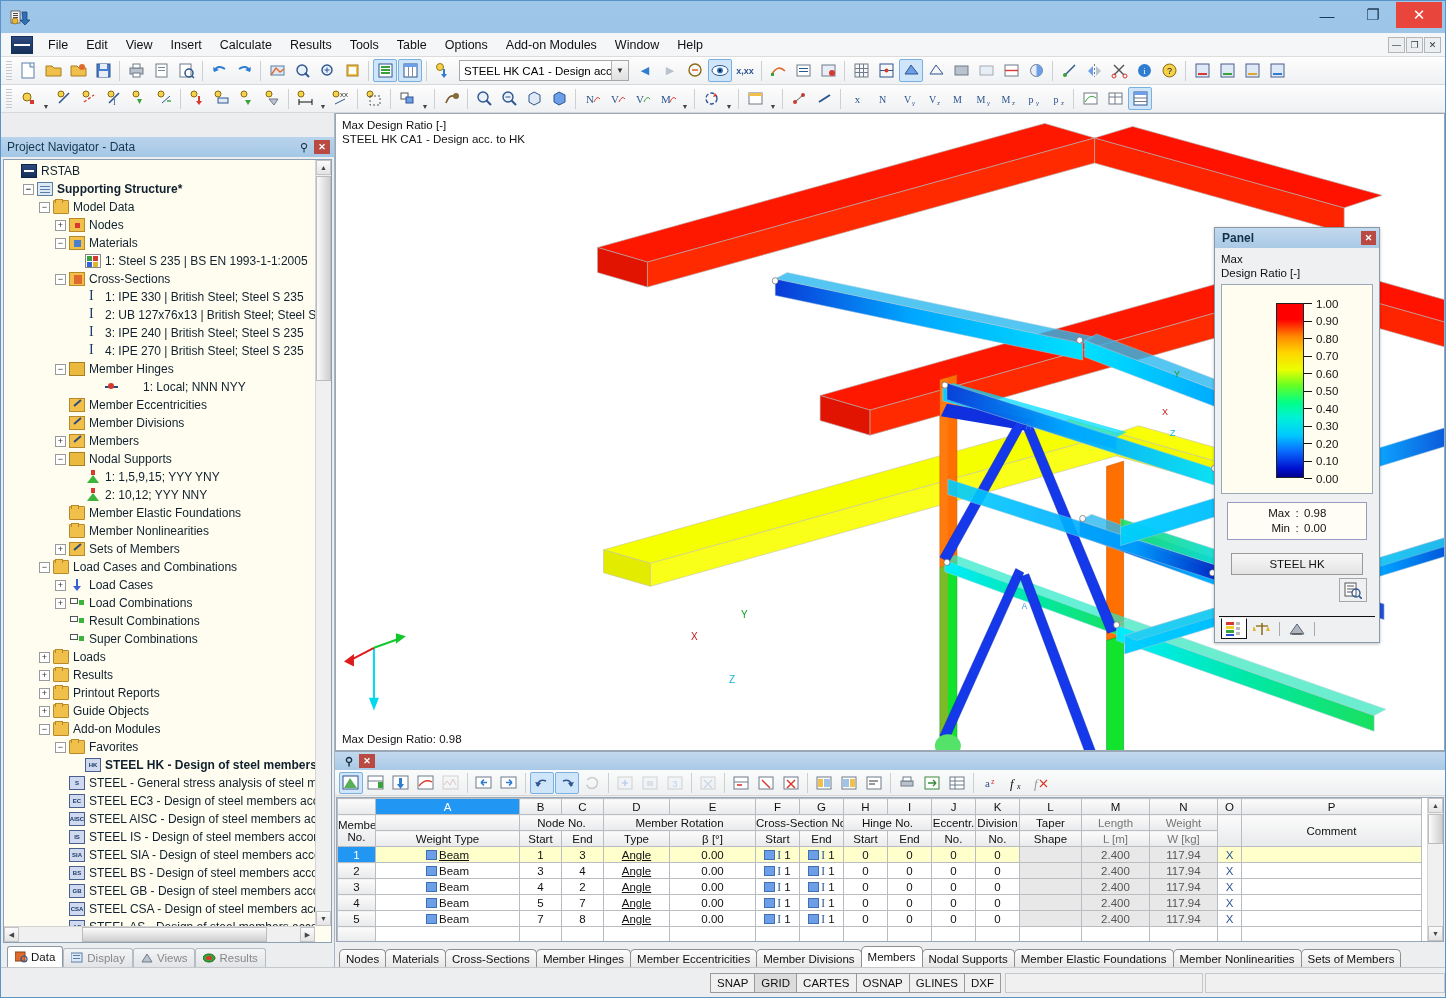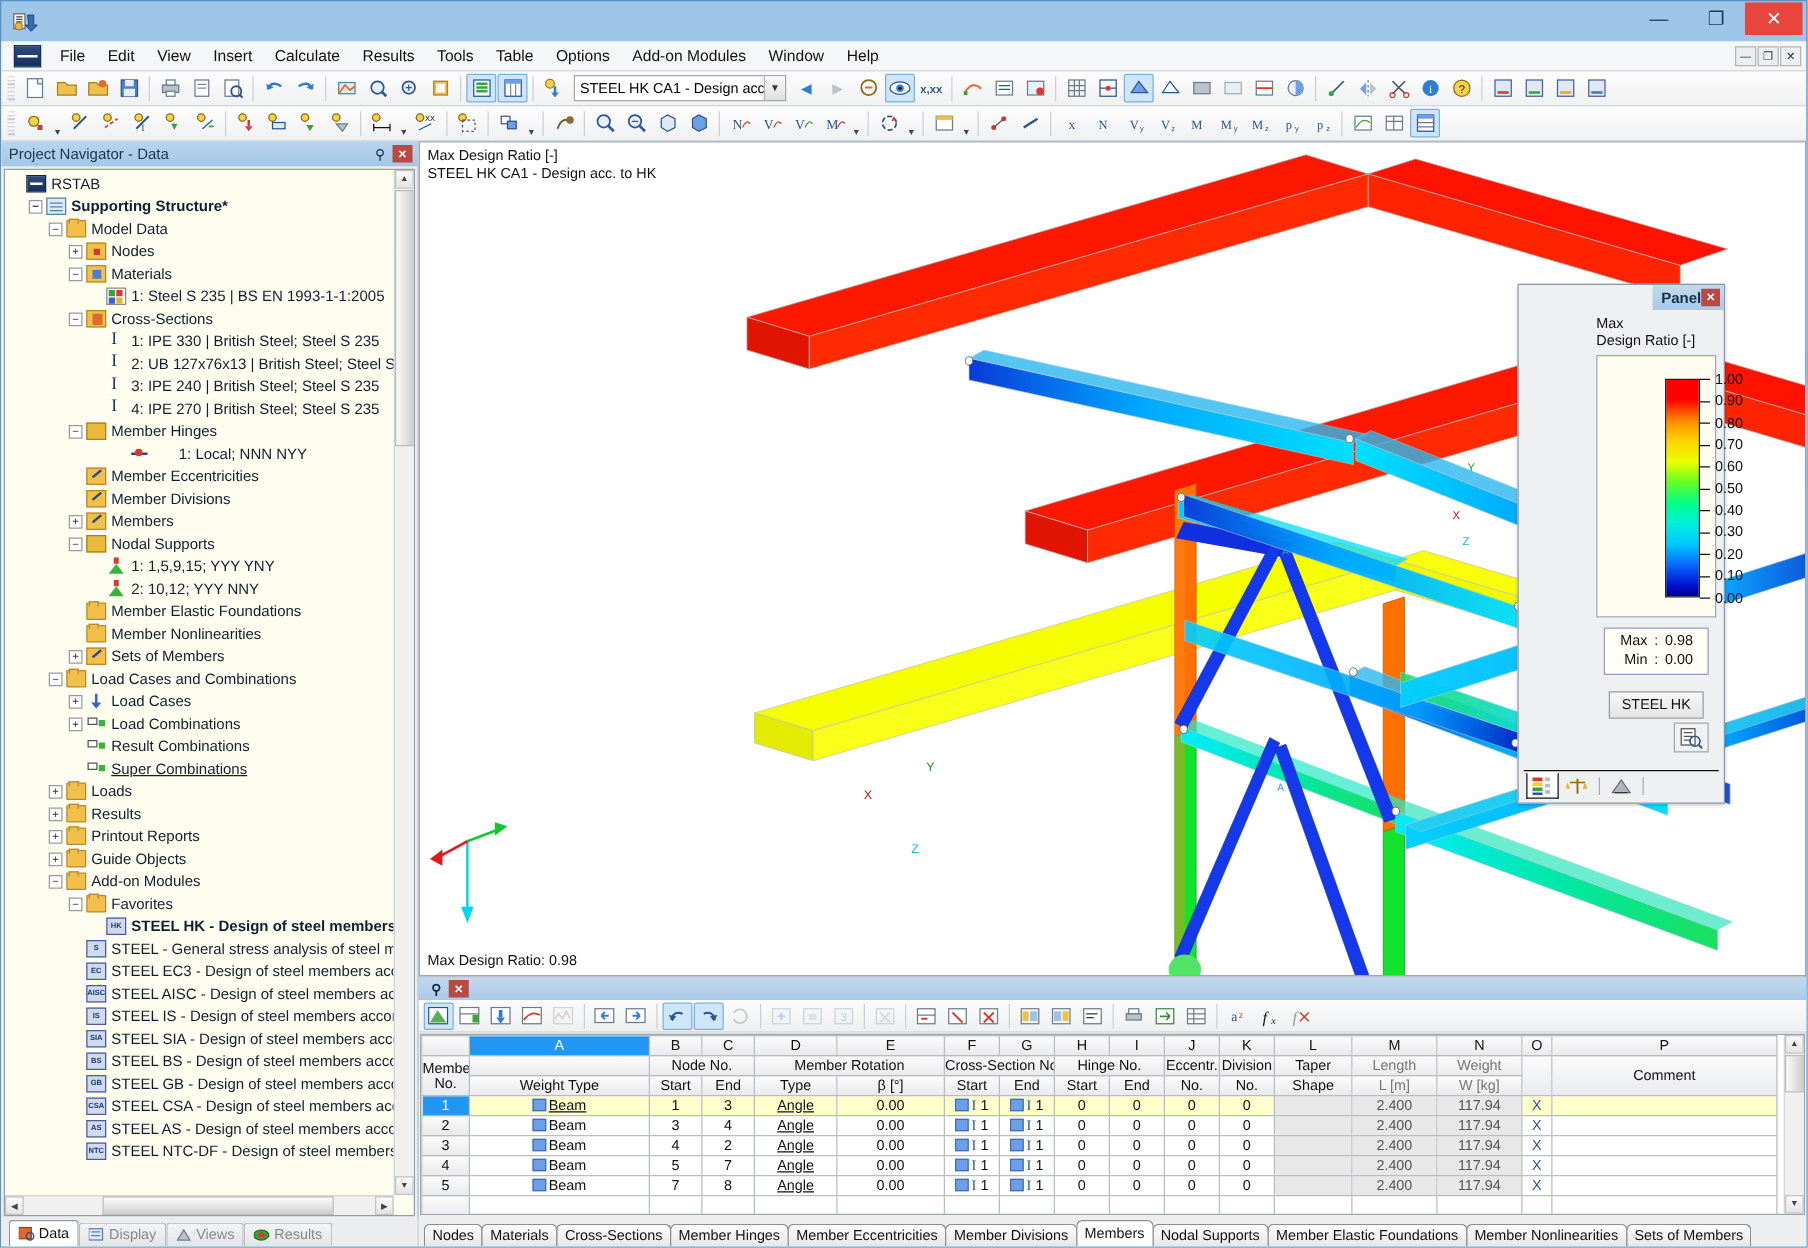--- a/index.html
+++ b/index.html
@@ -103,20 +103,21 @@
 
   
   .nav {
     width:334px; flex:0 0 334px; display:flex;flex-direction:column;
     background:#ecedef; border-right:1px solid #a9b6c4;
   }
   .nav-title {
     height:20px; display:flex;align-items:center;
     padding:0 4px 0 6px; font-size:12px; color:#16364f;
     background:linear-gradient(#b9d4ec,#a4c7e6);
+    margin-top:24px;
   }
   .nav-title .t { flex:1; }
   .nav-pin { width:14px;height:14px;display:flex;align-items:center;justify-content:center;font-size:11px;color:#14293c; }
   .nav-x {
     width:16px;height:14px;margin-left:3px;background:#b84a43;color:#fff;
     display:flex;align-items:center;justify-content:center;font-size:9px;font-weight:bold;
   }
   .tree-wrap {
     flex:1; margin:2px; background:#fffdf0; border:1px solid #8ba0b5;
     position:relative; overflow:hidden;
@@ -197,21 +198,21 @@
     border:1px solid #9aa7b4; margin:0; min-height:0;
   }
   .vplabel { position:absolute;left:6px;top:4px;font-size:11.5px;color:#111;line-height:14px; }
   .vpbottom { position:absolute;left:6px;bottom:5px;font-size:11.5px;color:#111; }
 
   
   .panel {
     position:absolute; right:64px; top:113px; width:166px; height:416px;
     background:#eef0f2; border:1px solid #8a99a8;
     box-shadow:0 1px 3px rgba(0,0,0,.25);
-    display:flex;flex-direction:column;align-items:flex-end;
+    display:flex;flex-direction:column;
   }
   .panel-title{
     height:20px;display:flex;align-items:center;padding:0 3px 0 7px;
     background:linear-gradient(#c2d9ee,#a9c9e6); font-size:12px;font-weight:bold;color:#12314a;
   }
   .panel-title .t{flex:1;}
   .panel-x{width:15px;height:14px;background:#b84a43;color:#fff;display:flex;align-items:center;justify-content:center;font-size:9px;font-weight:bold;}
   .panel-body{flex:1;display:flex;flex-direction:column;padding:4px 6px 0 6px;}
   .panel-head{font-size:11.5px;color:#111;line-height:14px;}
   .legend-box{
@@ -1032,21 +1033,21 @@
             <div class="tnode" style="padding-left: 48px;">
               <div class="exp">+</div>
               <div class="ico ico-comb"></div>
               <span>Load Combinations</span>
             </div>
             <div class="tnode" style="padding-left: 48px;">
               <div class="noexp"></div>
               <div class="ico ico-comb"></div>
               <span>Result Combinations</span>
             </div>
-            <div class="tnode" style="padding-left: 48px; text-decoration: underline;">
+            <div class="tnode" style="padding-left: 48px;">
               <div class="noexp"></div>
               <div class="ico ico-comb"></div>
               <span>Super Combinations</span>
             </div>
             <div class="tnode" style="padding-left: 32px;">
               <div class="exp">+</div>
               <div class="ico ico-folder"></div>
               <span>Loads</span>
             </div>
             <div class="tnode" style="padding-left: 32px;">
@@ -1858,13 +1859,26 @@
               <span>Member Nonlinearities</span>
             </div>
             <div class="gtab">
               <span>Sets of Members</span>
             </div>
           </div>
       </div>
     </div>
   </div>
 
+  <div class="statusbar">
+    <div style="width:704px;"></div>
+    <div id="sbsegs" style="display:flex;">
+        <div class="sb-seg">SNAP</div>
+        <div class="sb-seg on">GRID</div>
+        <div class="sb-seg">CARTES</div>
+        <div class="sb-seg">OSNAP</div>
+        <div class="sb-seg">GLINES</div>
+        <div class="sb-seg">DXF</div>
+      </div>
+    <div class="sb-fill"></div>
+    <div class="sb-fill2"></div>
+  </div>
 </div>
 
 </body></html>

